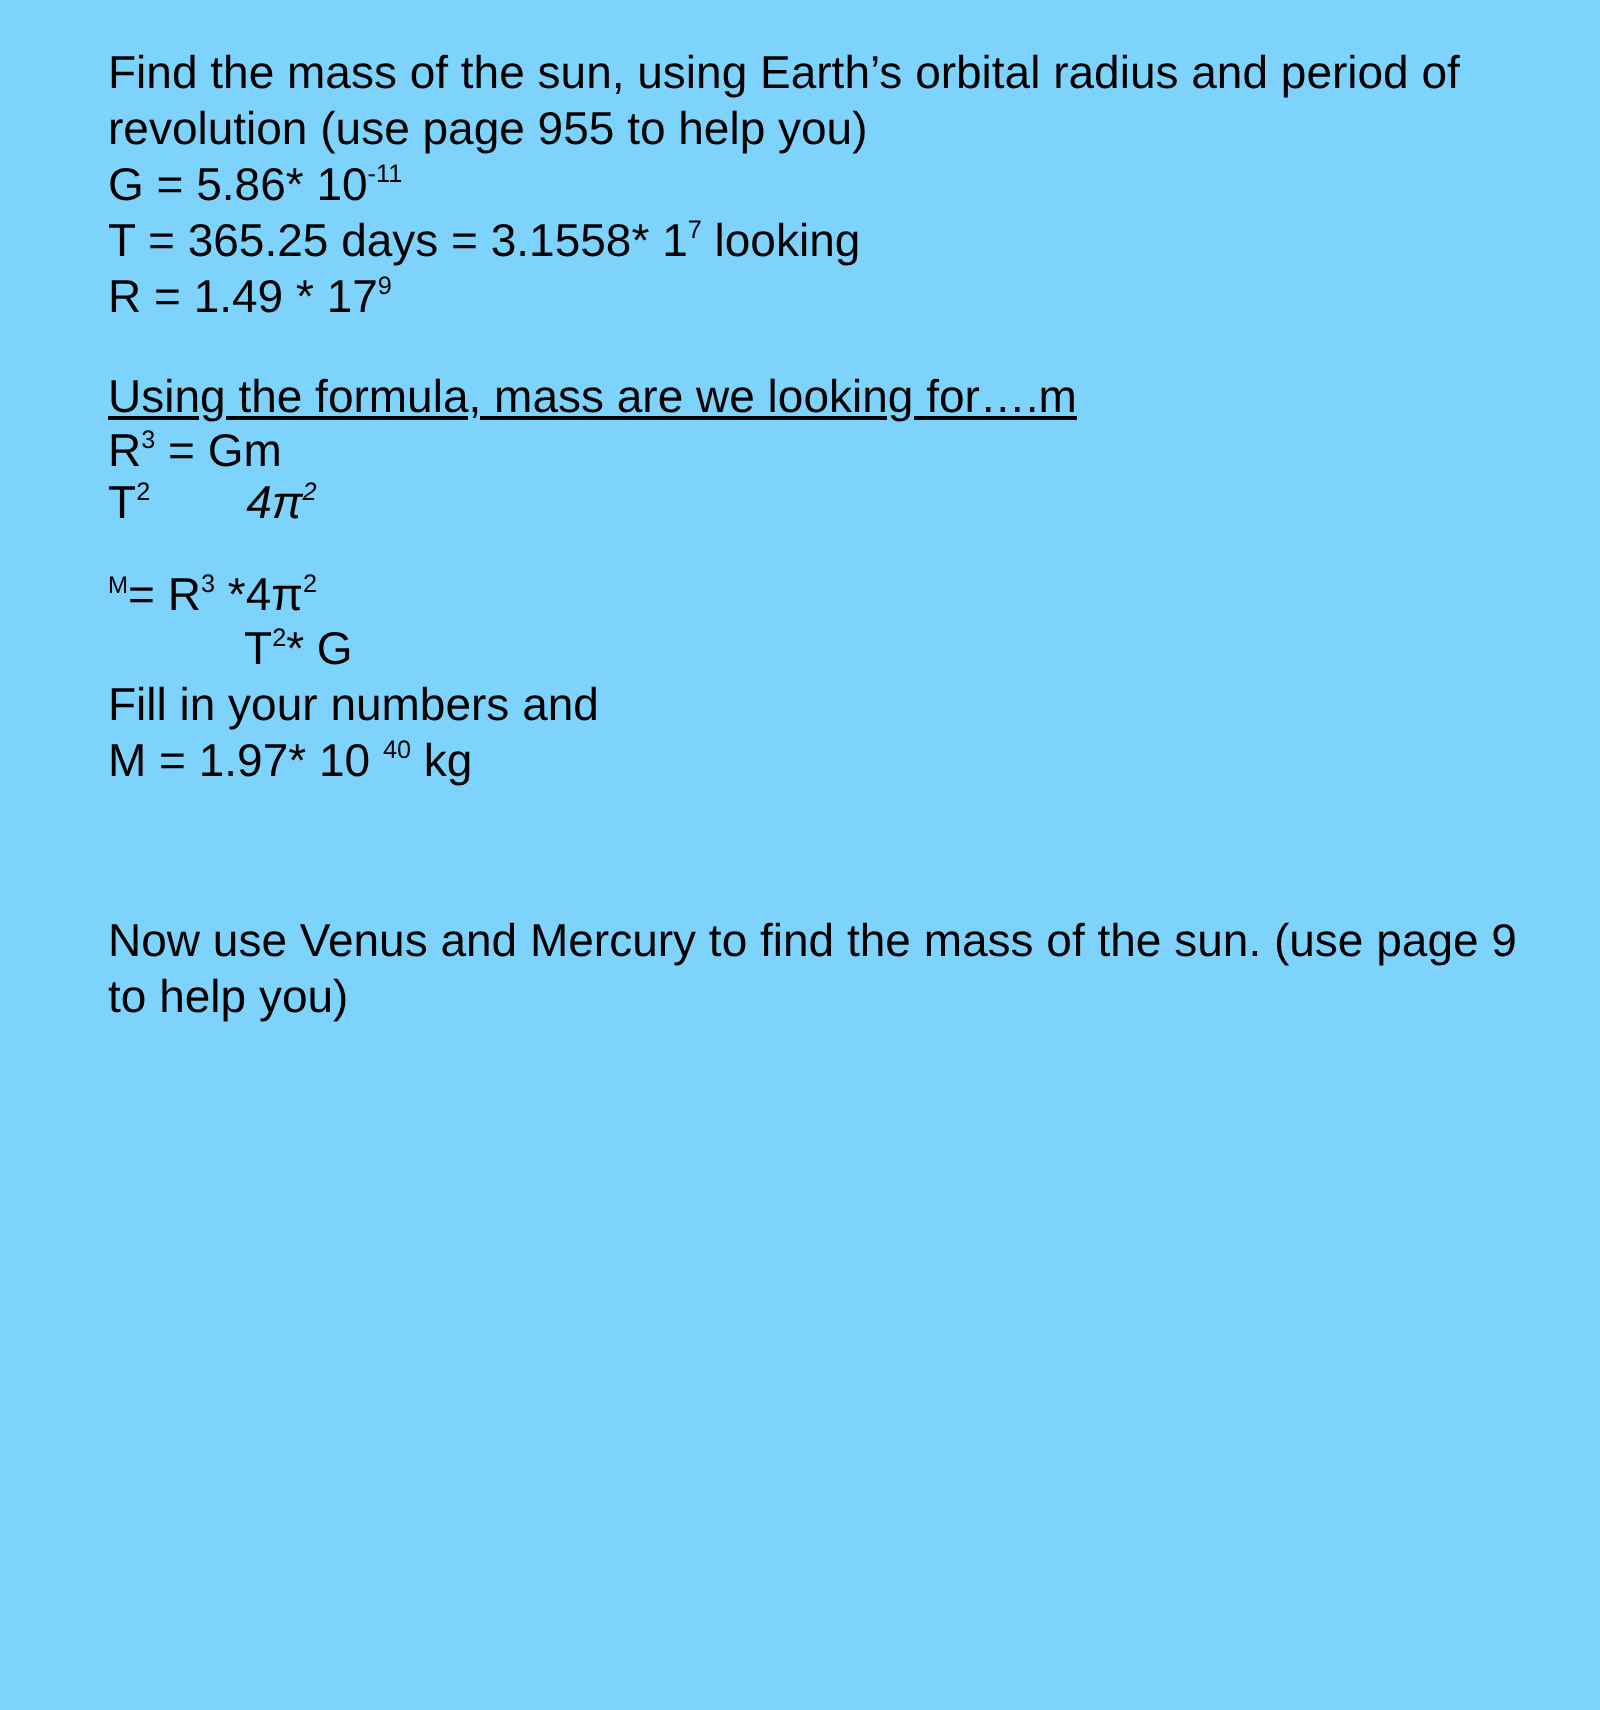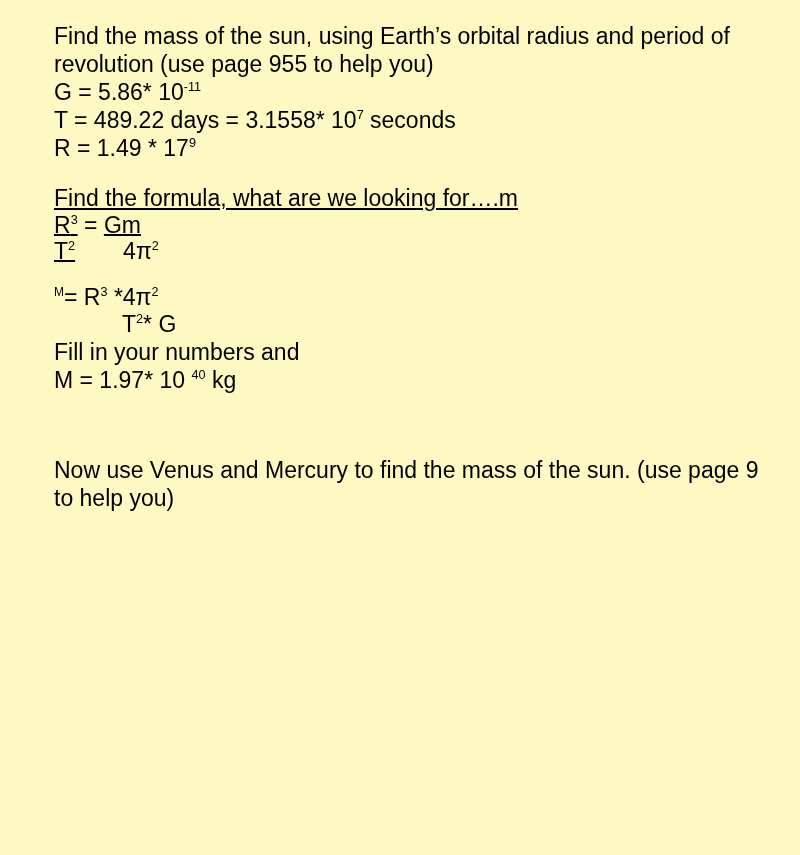--- a/index.html
+++ b/index.html
@@ -15,21 +15,21 @@
     font-family: "Liberation Sans", sans-serif;
     color: #000000;
   }
 
   .slide {
     position: absolute;
     left: 0;
     top: 0;
     width: 800px;
     height: 855px;
-    background: #fef9c3;
+    background: #7dd3fc;
   }
 
   .content {
     position: absolute;
     left: 54px;
     top: 22px;
     width: 800px;
   }
 
   .line {
@@ -55,65 +55,64 @@
   .spacer-md { height: 20px; }
   .spacer-lg { height: 62px; }
 
   
   .frac-row {
     font-size: 23px;
     line-height: 26px;
     white-space: nowrap;
   }
   .frac-row .num {
-    text-decoration: underline;
     text-underline-offset: 1px;
   }
 
   .mline {
     font-size: 23px;
     line-height: 27px;
     white-space: nowrap;
   }
   .mline .small-m {
     font-size: 12px;
     vertical-align: super;
     line-height: 0;
   }
   .mline .num-under {
     text-underline-offset: 1px;
   }
   .denom-indent { padding-left: 68px; }
-  .pi-indent { padding-left: 48px; }
+  .pi-indent { padding-left: 48px; font-style: italic; }
 </style>
 </head>
 <body>
 
 <div class="slide">
   <div class="content">
 
     <div class="line">Find the mass of the sun, using Earth’s orbital radius and period of</div>
     <div class="line">revolution  (use page 955 to help you)</div>
 
     <div class="line">
       <span>G = 5.86* 10</span><sup>-11</sup>
     </div>
 
     <div class="line">
-      <span>T = 489.22 days = 3.1558* 10</span><sup>7</sup><span>  seconds</span>
+      <span>T = 365.25 days = 3.1558* 1</span><sup>7</sup><span>  looking</span>
     </div>
 
     <div class="line">
       <span>R =  1.49 * 17</span><sup>9</sup>
     </div>
 
     <div class="spacer-sm"></div>
 
     <div class="line">
-      <span class="u-partial">Find the formula, what are we looking for….m</span>
+      <span class="u-partial">Using the formula, mass are we looking for….m</span>
     </div>
 
     <div class="frac-row">
       <span class="num"><span>R</span><sup>3</sup></span>
       <span>=</span>
       <span class="num">Gm</span>
     </div>
 
     <div class="frac-row">
       <span class="num"><span>T</span><sup>2</sup></span><span class="pi-indent"><span>4π</span><sup>2</sup></span>

